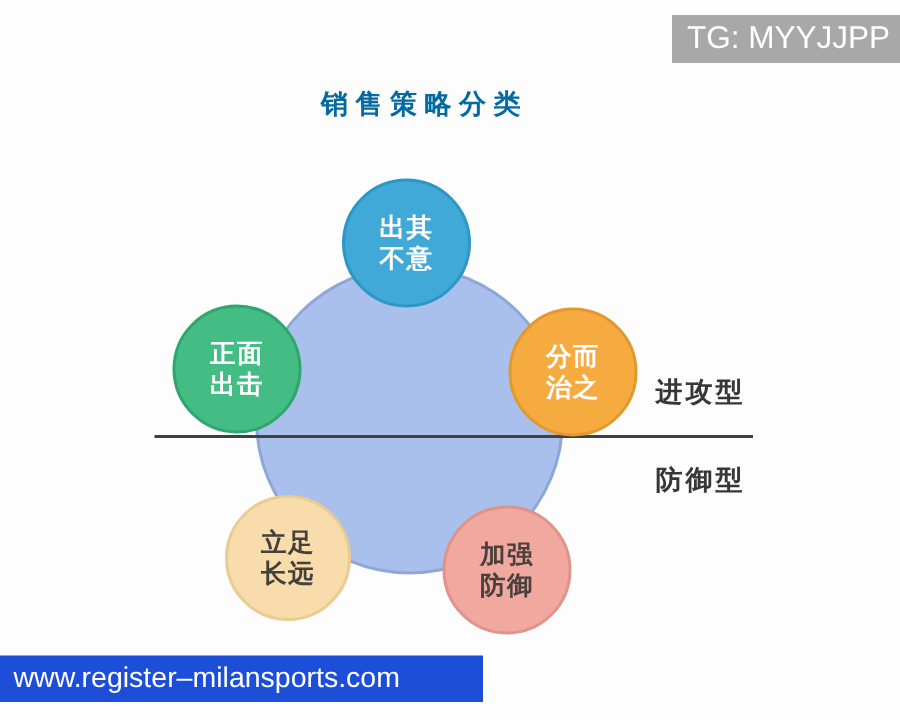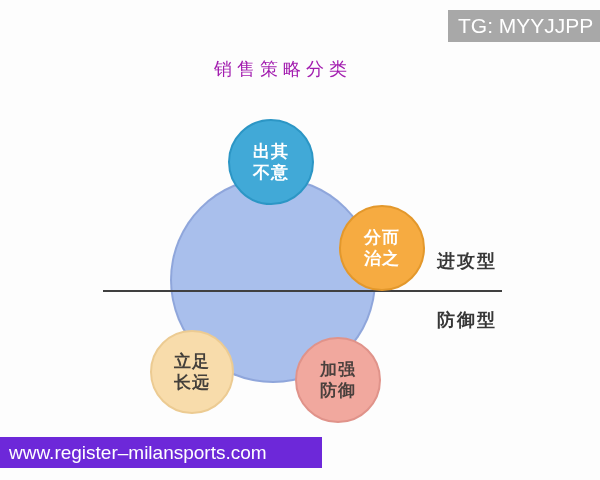--- a/index.html
+++ b/index.html
@@ -14,23 +14,23 @@
     background: #fdfdfd;
     overflow: hidden;
   }
   .title {
     position: absolute;
     left: 168px;
     top: 57px;
     width: 230px;
     text-align: center;
     font-size: 18px;
-    font-weight: 400;
+    font-weight: 700;
     letter-spacing: 5px;
-    color: #a21caf;
+    color: #0369a1;
   }
   .wm-top {
     position: absolute;
     left: 448px;
     top: 10px;
     width: 180px;
     height: 32px;
     line-height: 32px;
     padding-left: 10px;
     box-sizing: border-box;
@@ -117,35 +117,39 @@
 
   <div class="center-circle" style="background-color: rgb(169, 191, 236);"></div>
 
   <div class="axis-line" style="background-color: rgb(64, 64, 64);"></div>
 
   <div class="node node-surprise" style="background-color: rgb(65, 169, 215); border-color: rgb(44, 150, 197); align-items: center;">
     <span class="node-label" style="color: rgb(255, 255, 255);">出其
 不意</span>
   </div>
 
+  <div class="node node-frontal" style="background-color: rgb(68, 189, 132); border-color: rgb(45, 167, 109);">
+    <span class="node-label" style="color: rgb(255, 255, 255);">正面
+出击</span>
+  </div>
 
   <div class="node node-divide" style="background-color: rgb(246, 171, 65); border-color: rgb(227, 152, 44);">
     <span class="node-label" style="color: rgb(255, 255, 255);">分而
 治之</span>
   </div>
 
   <div class="node node-longterm" style="background-color: rgb(248, 220, 171); border-color: rgb(236, 203, 146);">
     <span class="node-label" style="color: rgb(68, 64, 59);">立足
 长远</span>
   </div>
 
   <div class="node node-defense" style="background-color: rgb(241, 168, 158); border-color: rgb(224, 147, 138);">
     <span class="node-label" style="color: rgb(74, 64, 61);">加强
 防御</span>
   </div>
 
   <div class="side-label side-attack">进攻型</div>
 
   <div class="side-label side-defense">防御型</div>
 
-  <div class="wm-bottom" style="background-color: #6d28d9; color: rgb(255, 255, 255);">www.register–milansports.com</div>
+  <div class="wm-bottom" style="background-color: #1d4ed8; color: rgb(255, 255, 255);">www.register–milansports.com</div>
 
 </div>
 
 </body></html>

